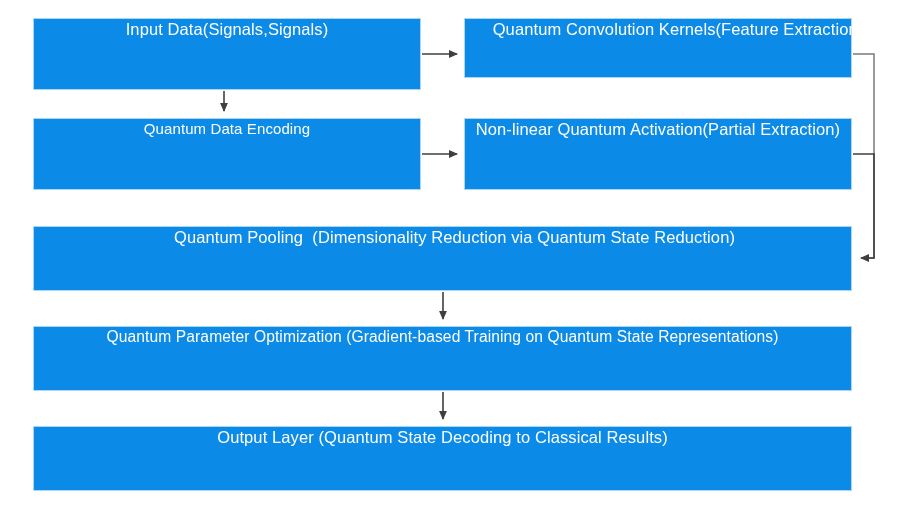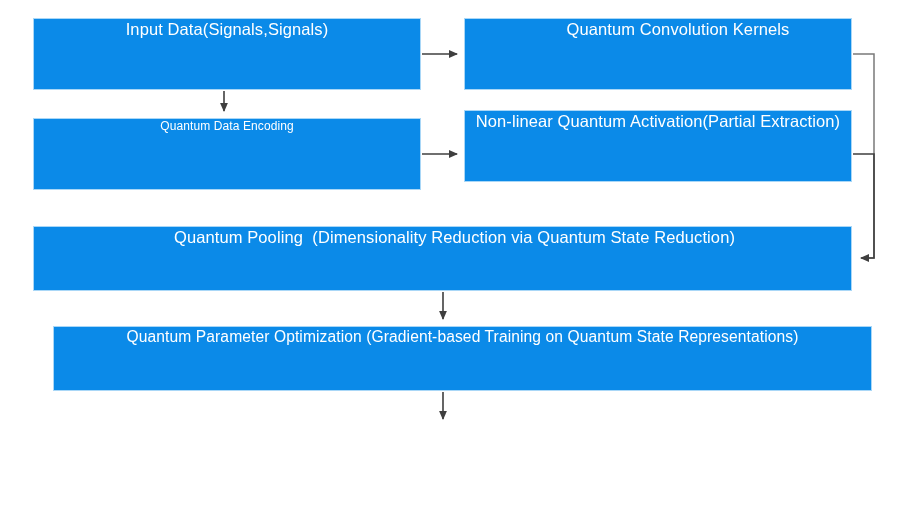--- a/index.html
+++ b/index.html
@@ -30,27 +30,27 @@
     line-height: 1.32;
     letter-spacing: 0.1px;
   }
   .node .line {
     display: block;
     white-space: pre;
   }
 
   
   .node-input        { left: 33px;  top: 18px;  width: 388px; height: 72px; font-size: 16.5px; }
-  .node-qconv        { left: 464px; top: 18px;  width: 388px; height: 72px; font-size: 16.5px; padding-left: 40px; }
-  .node-encoding     { left: 33px;  top: 118px; width: 388px; height: 72px; font-size: 12px; }
-  .node-activation   { left: 464px; top: 110px; width: 388px; height: 72px; font-size: 16.5px; }
+  .node-qconv        { left: 464px; top: 18px;  width: 388px; height: 60px; font-size: 16.5px; padding-left: 40px; }
+  .node-encoding     { left: 33px;  top: 118px; width: 388px; height: 72px; font-size: 15px; }
+  .node-activation   { left: 464px; top: 118px; width: 388px; height: 72px; font-size: 16.5px; }
 
   
   .node-pooling      { left: 33px;  top: 226px; width: 819px; height: 65px; font-size: 16.5px; padding-left: 24px; }
-  .node-optimization { left: 33px;  top: 326px; width: 819px; height: 65px; font-size: 15.6px; margin-left: 20px; }
+  .node-optimization { left: 33px;  top: 326px; width: 819px; height: 65px; font-size: 15.6px; }
   .node-output       { left: 33px;  top: 426px; width: 819px; height: 65px; font-size: 16.5px; }
 
   .edges {
     position: absolute;
     left: 0;
     top: 0;
     width: 900px;
     height: 513px;
     pointer-events: none;
   }
@@ -96,33 +96,37 @@
     </g>
   </svg>
 
   <div class="node node-input">
     <span class="line">Input Data</span>
     <span class="line">(Signals,Signals)</span>
   </div>
 
   <div class="node node-qconv">
     <span class="line">Quantum Convolution Kernels</span>
+    <span class="line">(Feature Extraction)</span>
   </div>
 
   <div class="node node-encoding">
     <span class="line">Quantum Data Encoding</span>
   </div>
 
   <div class="node node-activation">
     <span class="line">Non-linear Quantum Activation</span>
     <span class="line">(Partial Extraction)</span>
   </div>
 
   <div class="node node-pooling">
     <span class="line">Quantum Pooling  (Dimensionality Reduction via Quantum State Reduction)</span>
   </div>
 
   <div class="node node-optimization">
     <span class="line">Quantum Parameter Optimization (Gradient-based Training on Quantum State Representations)</span>
   </div>
 
+  <div class="node node-output">
+    <span class="line">Output Layer (Quantum State Decoding to Classical Results)</span>
+  </div>
 
 </div>
 
 </body></html>

